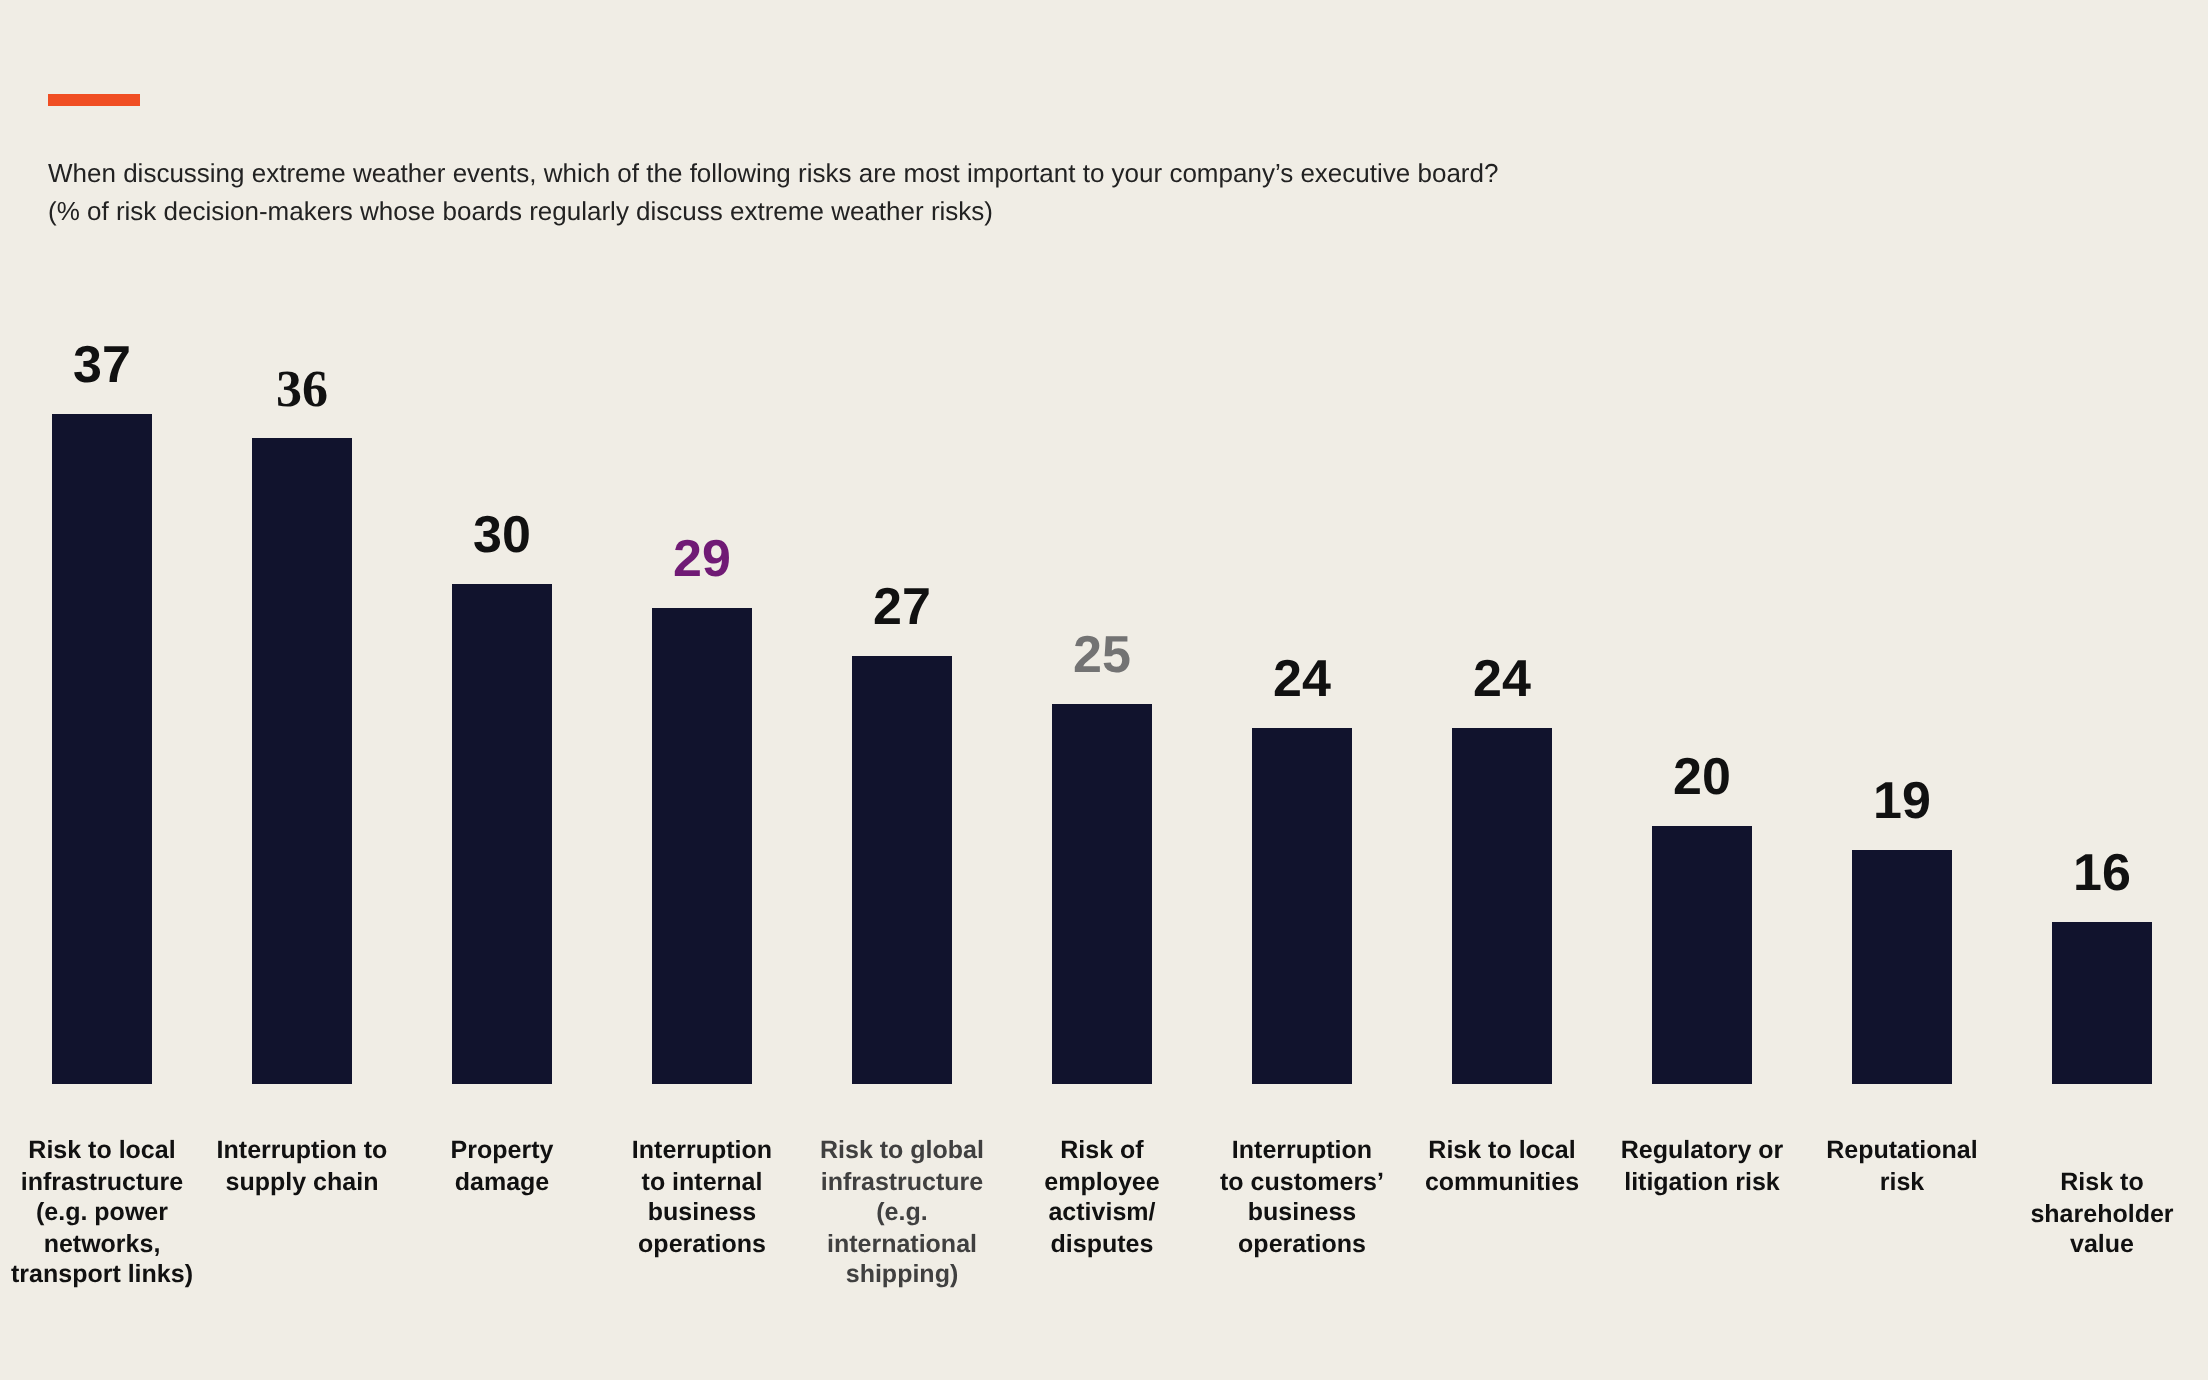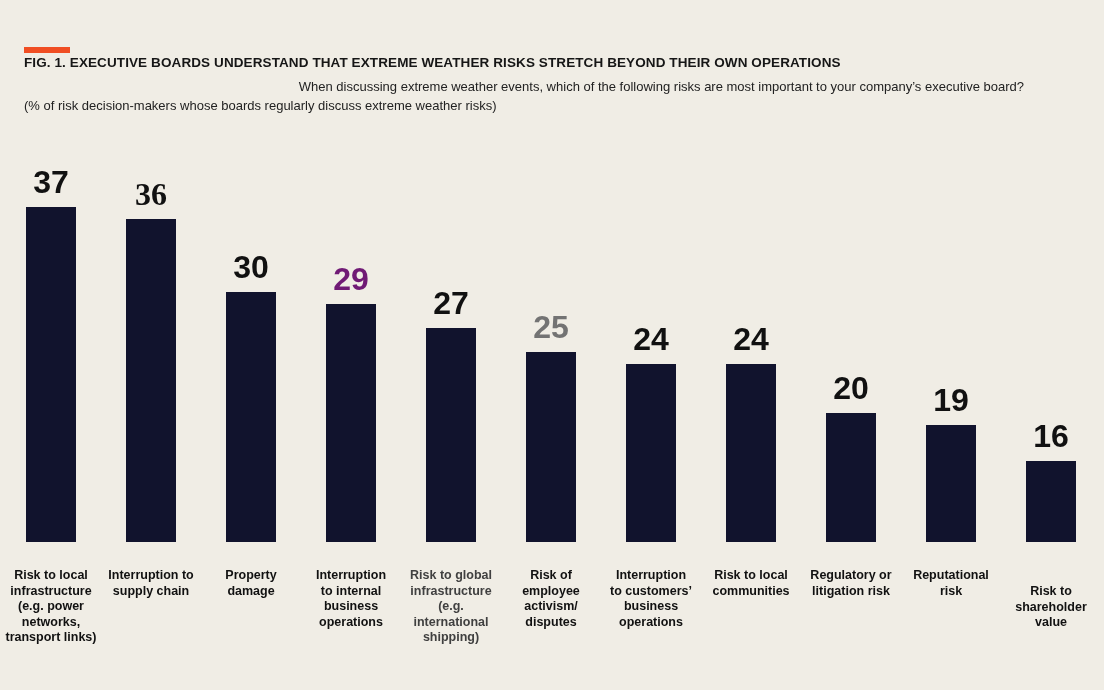--- a/index.html
+++ b/index.html
@@ -25,21 +25,20 @@
     font-weight: bold;
     color: #161616;
     letter-spacing: 0.1px;
   }
   .figure-question {
     position: absolute;
     left: 24px; top: 79px;
     width: 1000px;
     font-size: 13px;
     color: #222222;
-    text-align: right;
   }
   .figure-note {
     position: absolute;
     left: 24px; top: 98px;
     width: 1000px;
     font-size: 13px;
     color: #222222;
   }
   .chart-area {
     position: absolute;
@@ -57,21 +56,21 @@
     left: 25px;
     bottom: 0;
     width: 50px;
     background: #11132D;
   }
   .bar-value {
     position: absolute;
     left: 0;
     width: 100px;
     text-align: center;
-    font-size: 32px;
+    font-size: 26px;
     font-weight: bold;
     line-height: 25px;
     color: #101010;
   }
   .bar-category {
     position: absolute;
     left: -2px;
     top: 26px;
     width: 104px;
     text-align: center;
@@ -80,21 +79,20 @@
     line-height: 15.5px;
     color: #111111;
     white-space: pre-line;
   }
 </style>
 </head>
 <body>
 
 <div class="canvas" style="background: rgb(240, 237, 229);">
   <div class="accent-bar" style="background: rgb(240, 78, 35);"></div>
-  <div class="figure-title">FIG. 1. EXECUTIVE BOARDS UNDERSTAND THAT EXTREME WEATHER RISKS STRETCH BEYOND THEIR OWN OPERATIONS</div>
   <div class="figure-question">When discussing extreme weather events, which of the following risks are most important to your company’s executive board?</div>
   <div class="figure-note">(% of risk decision-makers whose boards regularly discuss extreme weather risks)</div>
   <div class="chart-area">
       <div class="bar-group" style="left: 1px;">
         <div class="bar-value" style="bottom: 347px; color: rgb(17, 17, 17);">37</div>
         <div class="bar" style="height: 335px; background: rgb(17, 19, 45);"></div>
         <div class="bar-category" style="color: rgb(17, 17, 17);">Risk to local
 infrastructure
 (e.g. power
 networks,

